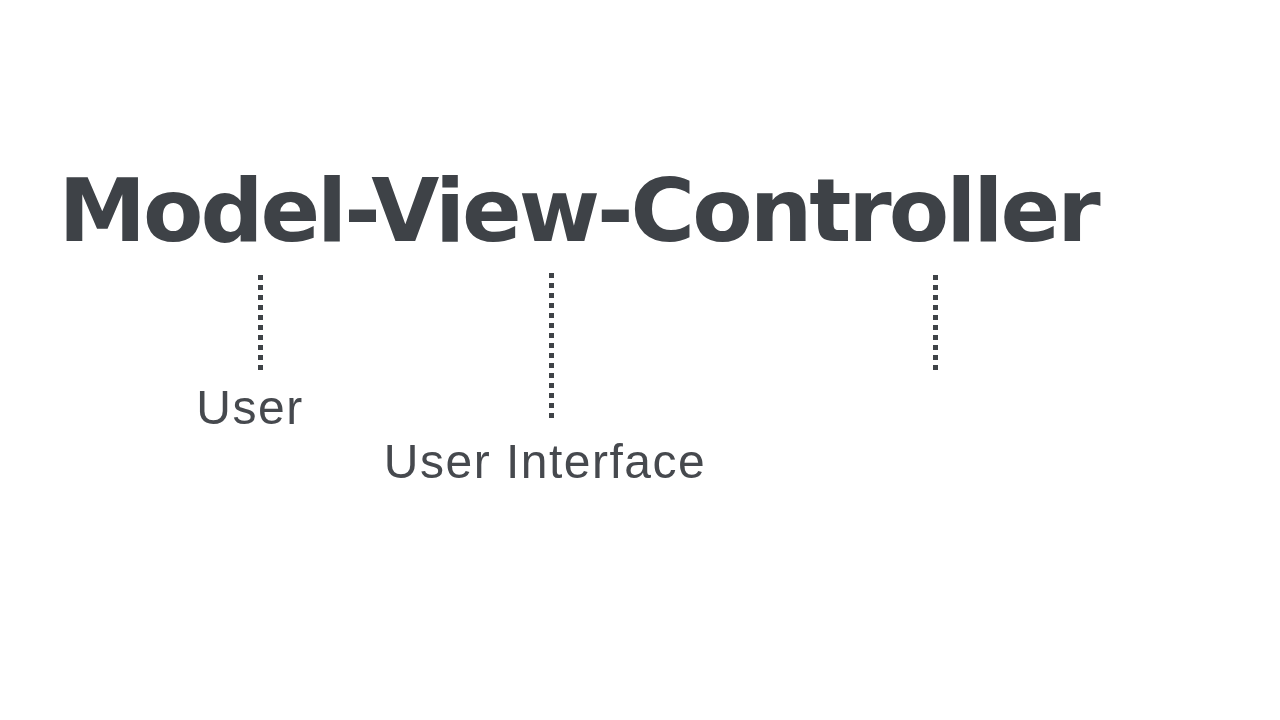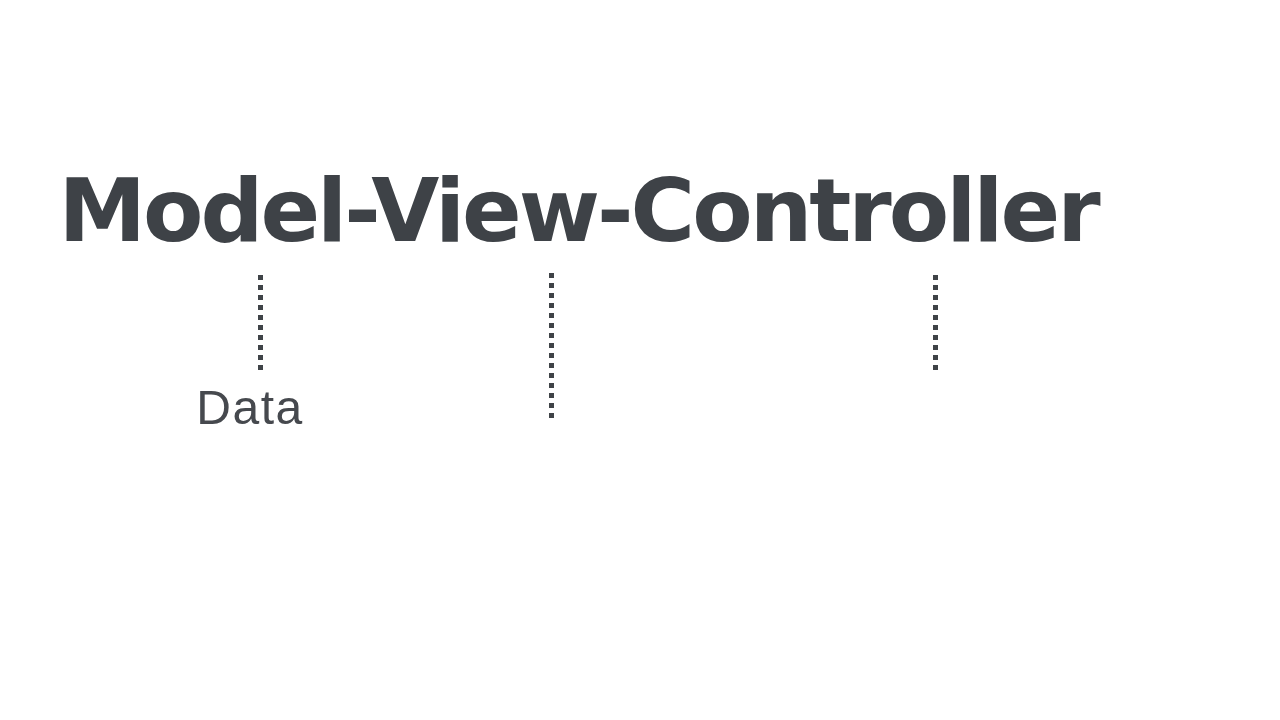--- a/index.html
+++ b/index.html
@@ -65,17 +65,18 @@
 <div class="canvas">
 
   <h1 class="slide-title">Model-View-Controller</h1>
 
   <div class="dotted-line line-model"></div>
 
   <div class="dotted-line line-view"></div>
 
   <div class="dotted-line line-controller"></div>
 
-  <div class="annotation-label label-data">Data</div>
+  <div class="annotation-label label-data">User</div>
 
+  <div class="annotation-label label-ui">User Interface</div>
 
 
 </div>
 
 </body></html>

